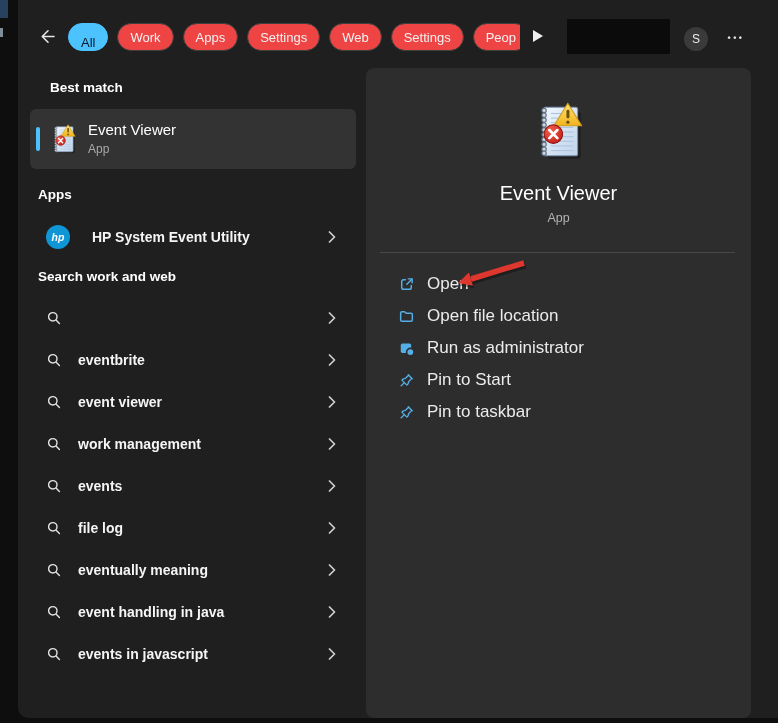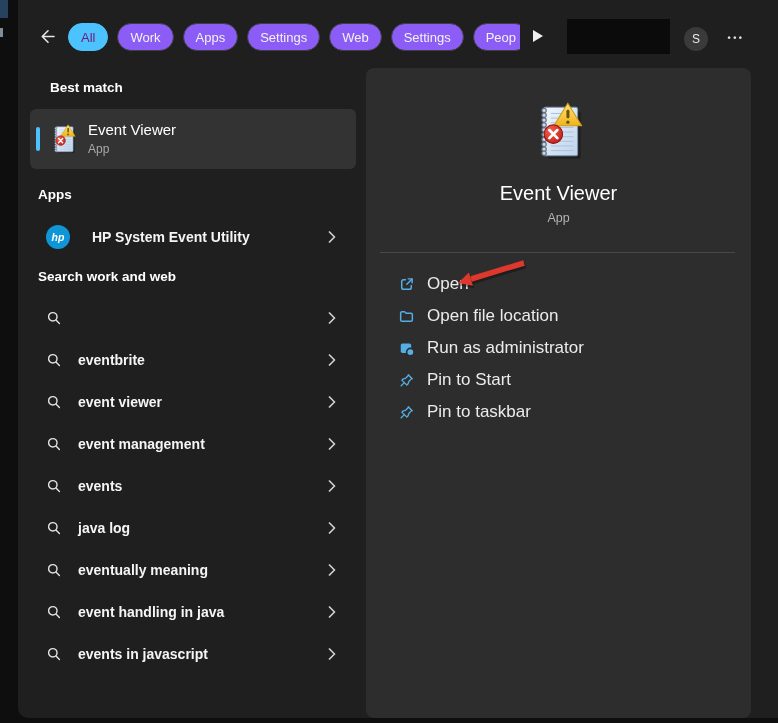--- a/index.html
+++ b/index.html
@@ -21,25 +21,25 @@
 
   
   .back-btn { position:absolute; left:34px; top:25px; width:26px; height:26px;
     display:flex; align-items:center; justify-content:center; color:#e6e6e6; cursor:pointer; }
   .back-btn svg { width:21px; height:21px; }
 
   .pills-row { position:absolute; left:68px; top:22px; width:452px; height:30px;
     display:flex; align-items:center; gap:9px; overflow:hidden; white-space:nowrap; }
   .pill {
     flex:0 0 auto; height:28px; padding:0 12px; border-radius:15px;
-    background:#8b5cf6; border:1px solid #3e3e3e;
+    background:#ef4444; border:1px solid #3e3e3e;
     display:inline-flex; align-items:center; justify-content:center;
     font-size:13px; color:#f2f2f2; cursor:pointer;
   }
-  .pill.selected { background:#4cc2ff; border-color:#4cc2ff; color:#701a75; }
+  .pill.selected { background:#4cc2ff; border-color:#4cc2ff; color:#0f172a;align-items:flex-end; }
 
   .scroll-right { position:absolute; left:533px; top:30px; width:0; height:0;
     border-top:6px solid transparent; border-bottom:6px solid transparent;
     border-left:10px solid #f0f0f0; cursor:pointer; }
 
   .redacted { position:absolute; left:567px; top:19px; width:103px; height:35px; background:#0b0b0b; }
 
   .avatar { position:absolute; left:684px; top:27px; width:24px; height:24px; border-radius:50%;
     background:#3a3a3a; display:flex; align-items:center; justify-content:center;
     font-size:12px; color:#ececec; cursor:pointer; }
@@ -270,21 +270,21 @@
     </div>
 </div>
 <div class="list-row" style="top:423px;">
   <div class="sugg-icon">
       <svg viewBox="0 0 16 16">
         <circle cx="6.8" cy="6.8" r="4.2" fill="none" stroke="currentColor" stroke-width="1.4"></circle>
         <path d="M10 10l3.4 3.4" stroke="currentColor" stroke-width="1.4" stroke-linecap="round"></path>
       </svg>
     </div>
   <div class="row-label sugg-label">
-      <span>event management</span>
+      <span>work management</span>
     </div>
   <div class="row-chevron">
       <svg viewBox="0 0 8 12">
         <path d="M1.5 1l5 5-5 5" fill="none" stroke="currentColor" stroke-width="1.7" stroke-linecap="round" stroke-linejoin="round"></path>
       </svg>
     </div>
 </div>
 <div class="list-row" style="top:465px;">
   <div class="sugg-icon">
       <svg viewBox="0 0 16 16">
@@ -302,21 +302,21 @@
     </div>
 </div>
 <div class="list-row" style="top:507px;">
   <div class="sugg-icon">
       <svg viewBox="0 0 16 16">
         <circle cx="6.8" cy="6.8" r="4.2" fill="none" stroke="currentColor" stroke-width="1.4"></circle>
         <path d="M10 10l3.4 3.4" stroke="currentColor" stroke-width="1.4" stroke-linecap="round"></path>
       </svg>
     </div>
   <div class="row-label sugg-label">
-      <span>java log</span>
+      <span>file log</span>
     </div>
   <div class="row-chevron">
       <svg viewBox="0 0 8 12">
         <path d="M1.5 1l5 5-5 5" fill="none" stroke="currentColor" stroke-width="1.7" stroke-linecap="round" stroke-linejoin="round"></path>
       </svg>
     </div>
 </div>
 <div class="list-row" style="top:549px;">
   <div class="sugg-icon">
       <svg viewBox="0 0 16 16">

